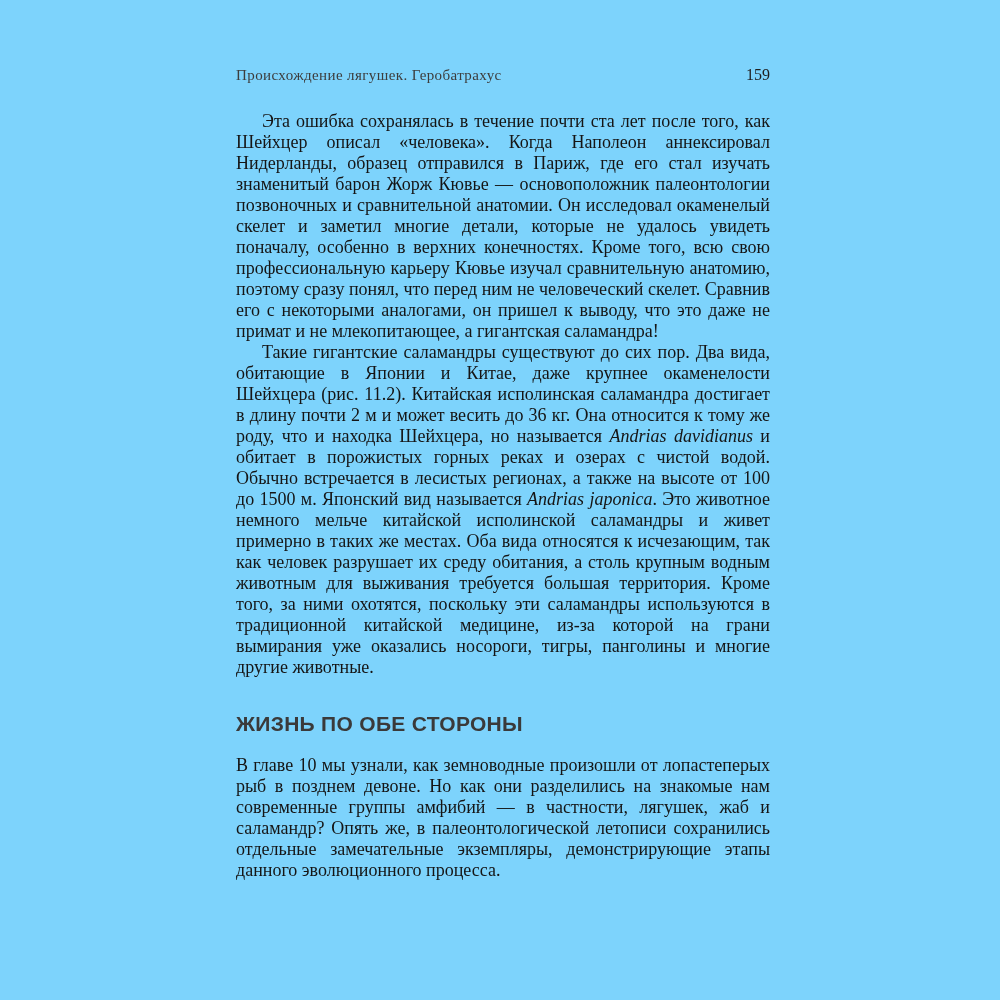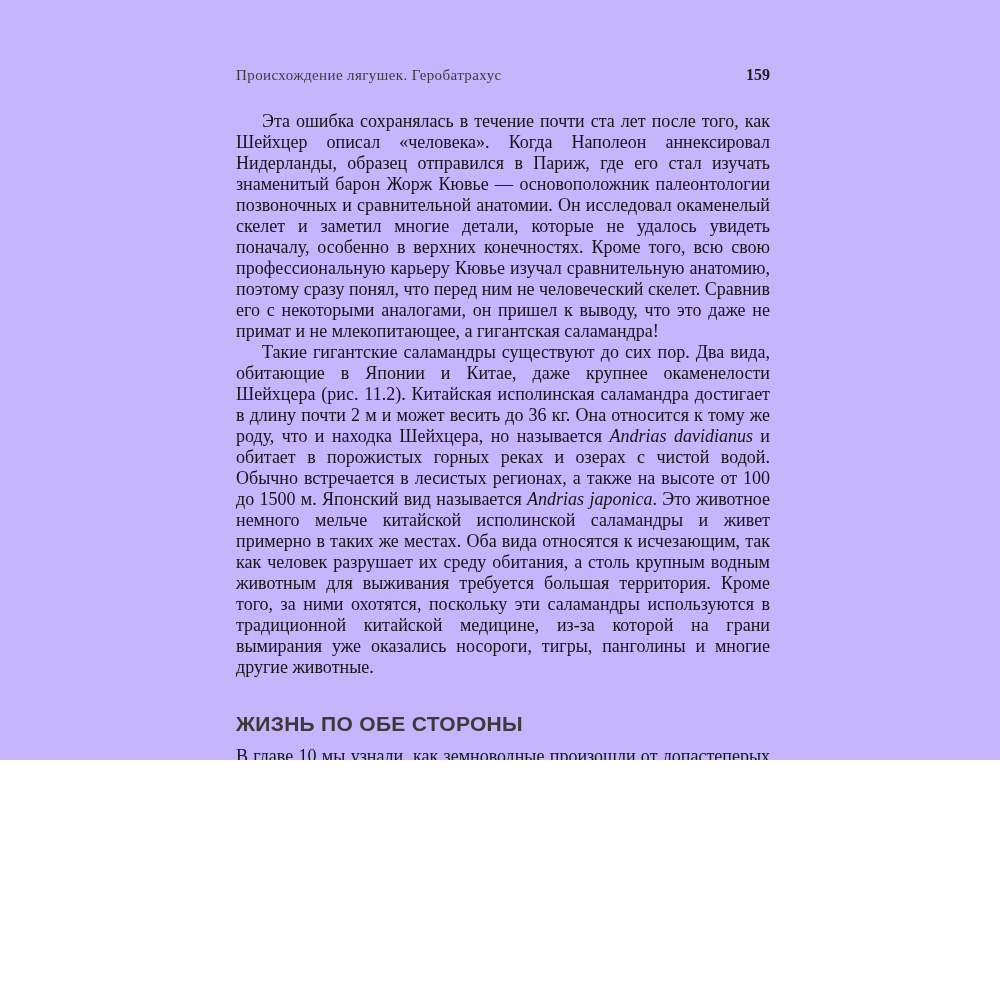--- a/index.html
+++ b/index.html
@@ -3,42 +3,42 @@
 <meta charset="utf-8">
 <style>
   html, body {
     margin: 0;
     padding: 0;
     background: #ffffff;
   }
   .page {
     position: relative;
     width: 1000px;
-    height: 760px;
-    background: #c4b5fd;
+    height: 1000px;
+    background: #7dd3fc;
     overflow: hidden;
   }
   .column {
     position: absolute;
     left: 236px;
     top: 66px;
     width: 534px;
   }
   .running-head {
     display: flex;
     justify-content: space-between;
     align-items: baseline;
     font-family: "Liberation Serif", serif;
     font-size: 15px;
     color: #3d3d3d;
     letter-spacing: 0.4px;
     margin-bottom: 27px;
   }
   .running-head .pagenum {
-    font-weight: bold;
+    font-weight: normal;
     color: #1f1f1f;
     letter-spacing: 0;
     font-size: 16px;
   }
   .body-text {
     font-family: "Liberation Serif", serif;
     font-size: 18px;
     line-height: 21px;
     color: #151515;
     text-align: justify;
@@ -52,21 +52,21 @@
     text-indent: 0;
     font-family: Liberation Serif, serif;
   }
   .section-heading {
     font-family: "Liberation Sans", sans-serif;
     font-weight: 700;
     font-size: 21px;
     color: #3a3a3a;
     letter-spacing: 0.3px;
     text-align: left;
-    margin: 35px 0 12px 0;
+    margin: 35px 0 21px 0;
   }
   em {
   }
 </style>
 </head>
 <body>
 
 <div class="page">
   <div class="column">
     <header class="running-head">

